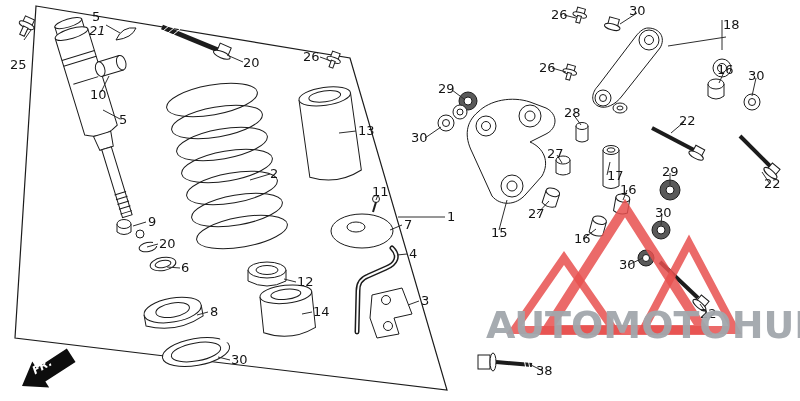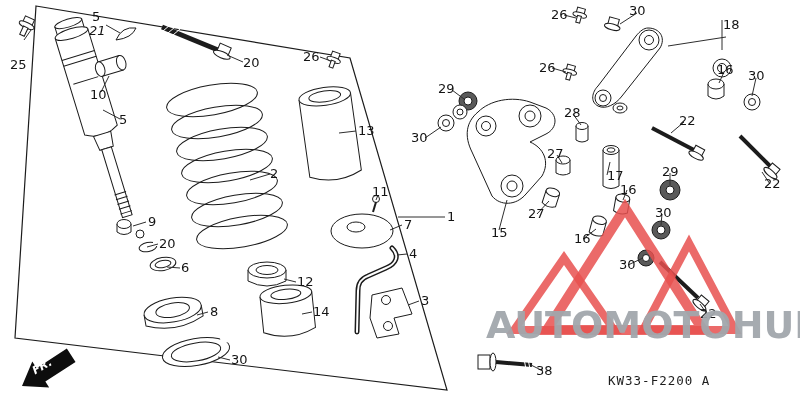--- a/index.html
+++ b/index.html
@@ -396,16 +396,15 @@
       <span class="plabel" style="left: 655px; top: 206px;">30</span>
       <span class="plabel" style="left: 528px; top: 207px;">27</span>
       <span class="plabel" style="left: 574px; top: 232px;">16</span>
       <span class="plabel" style="left: 619px; top: 258px;">30</span>
       <span class="plabel" style="left: 491px; top: 226px;">15</span>
       <span class="plabel" style="left: 700px; top: 307px;">22</span>
       <span class="plabel" style="left: 536px; top: 364px;">38</span>
     </div>
 
 <span class="wm-text">AUTOMOTOHUB</span>
-<span class="code">KW33-F2200 A</span>
 <span class="fr">FR.</span>
 
 </div>
 
 </body></html>

